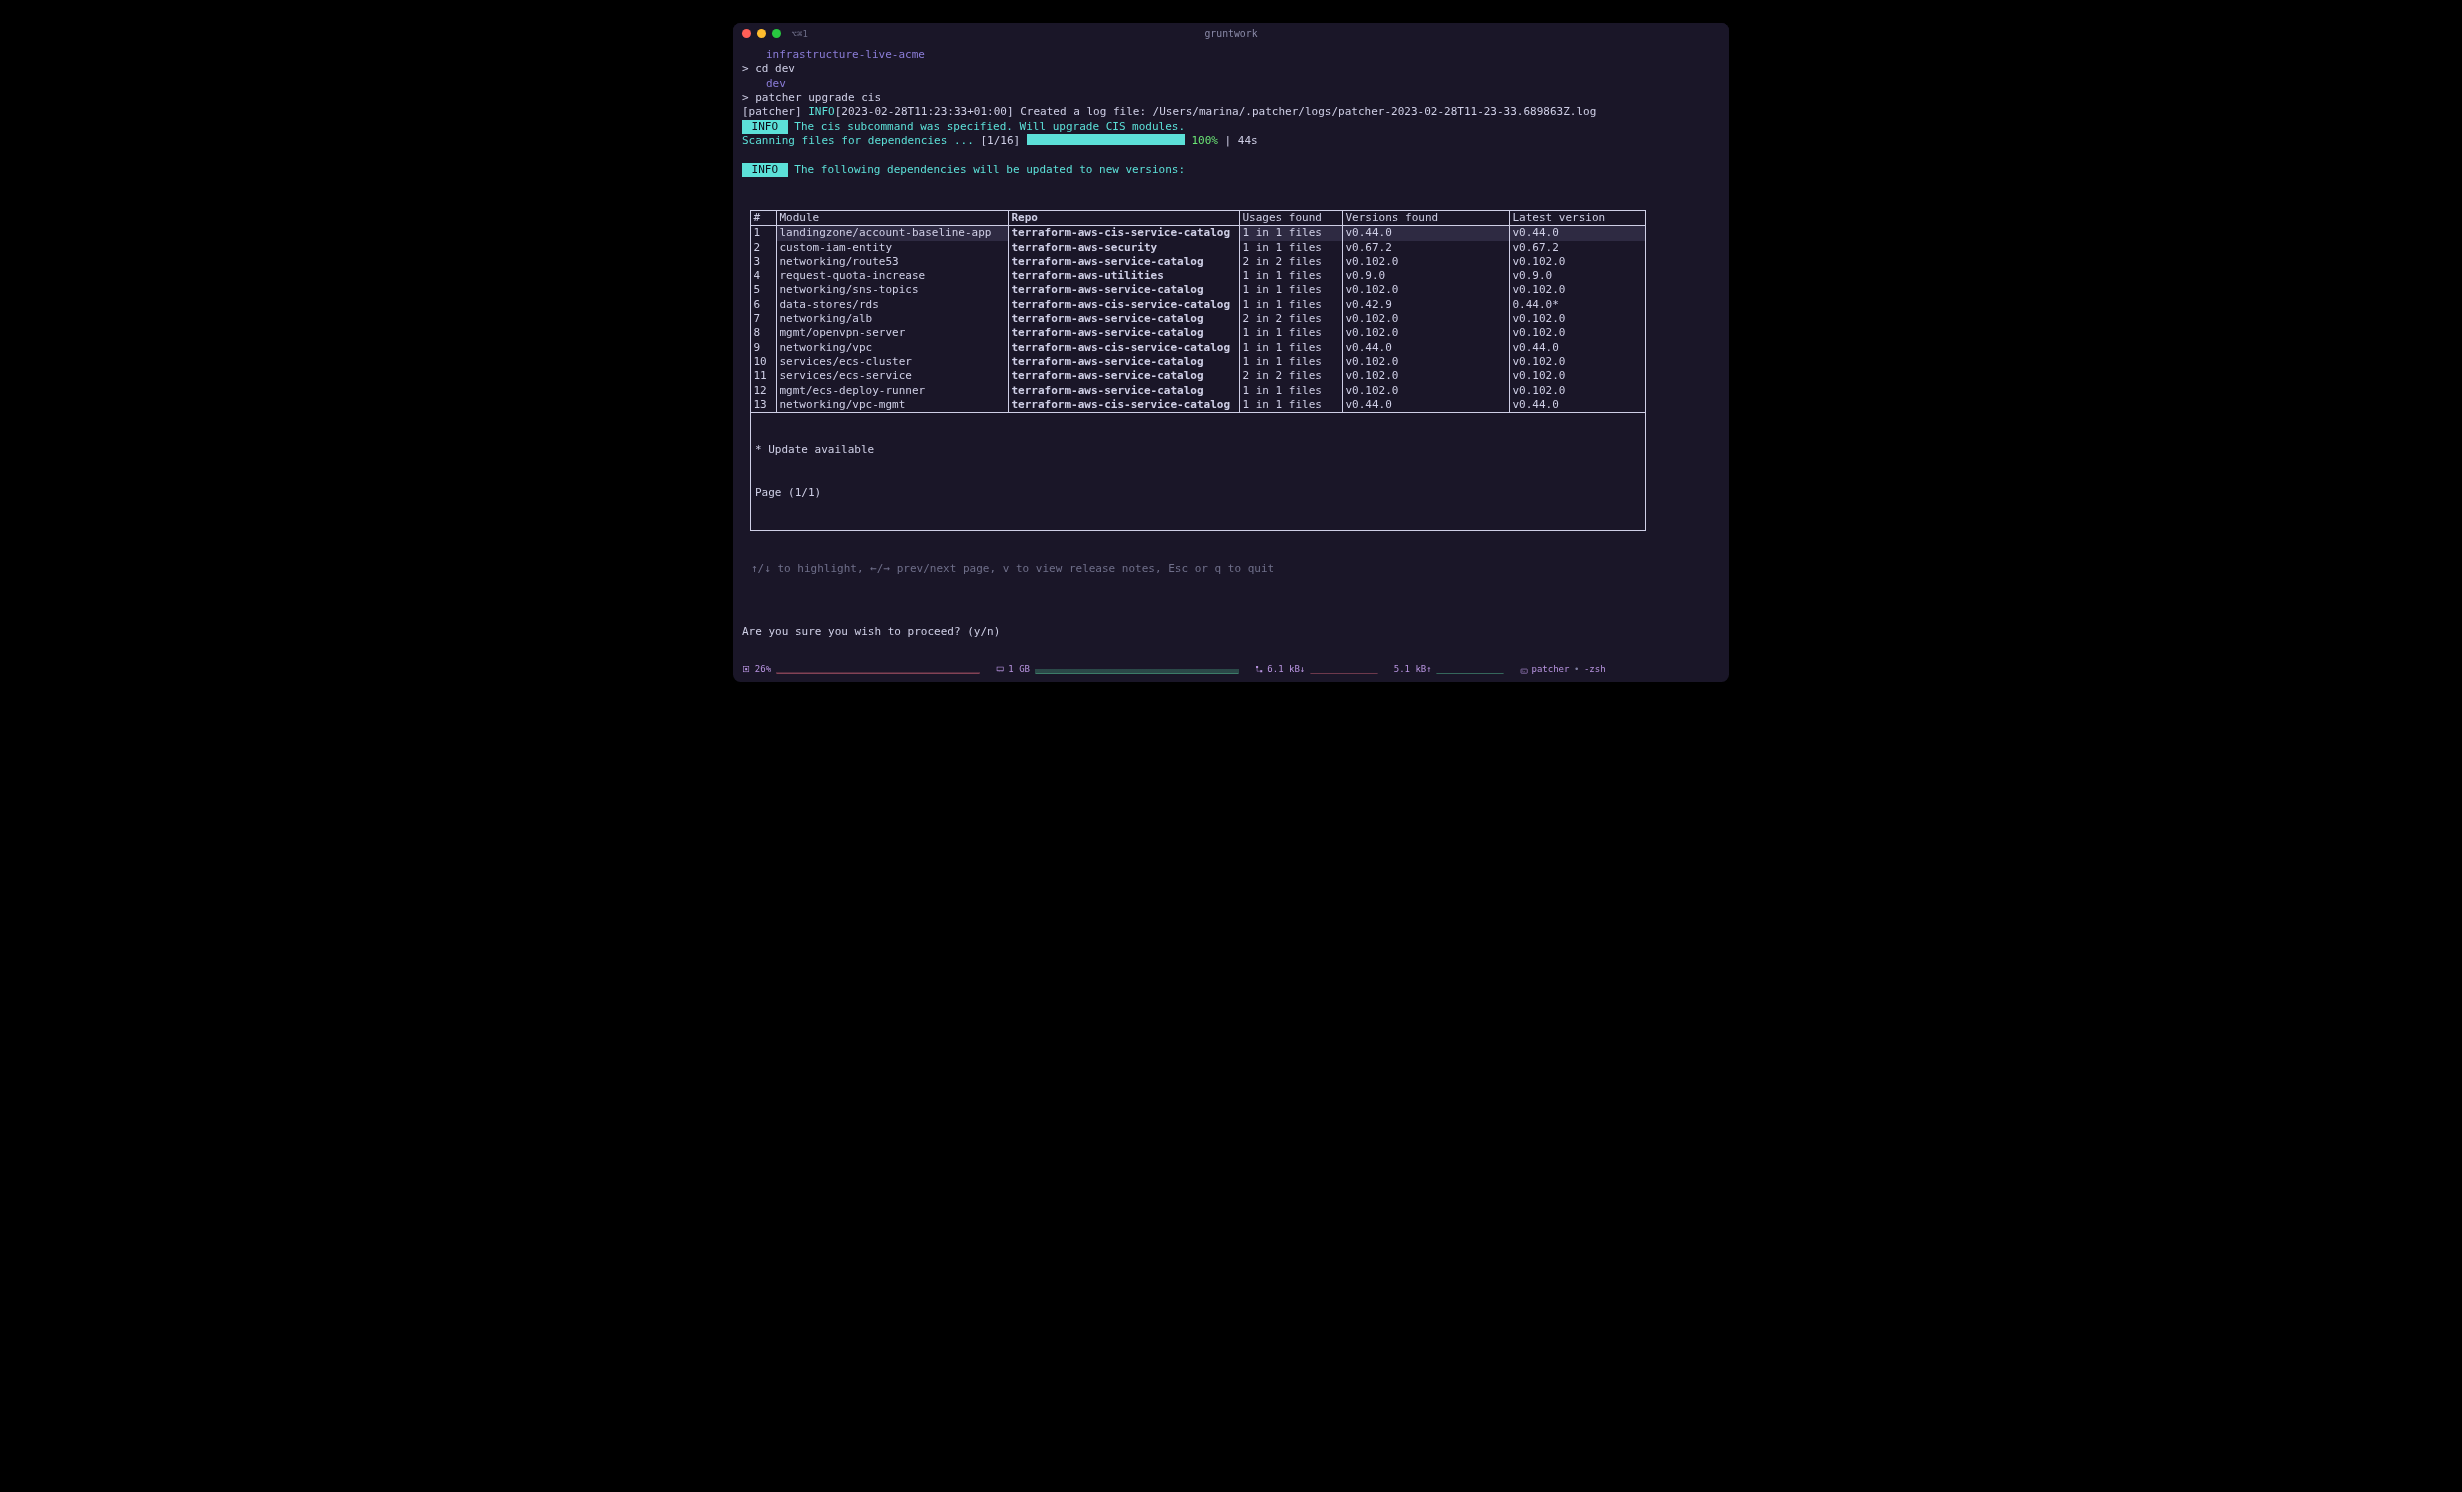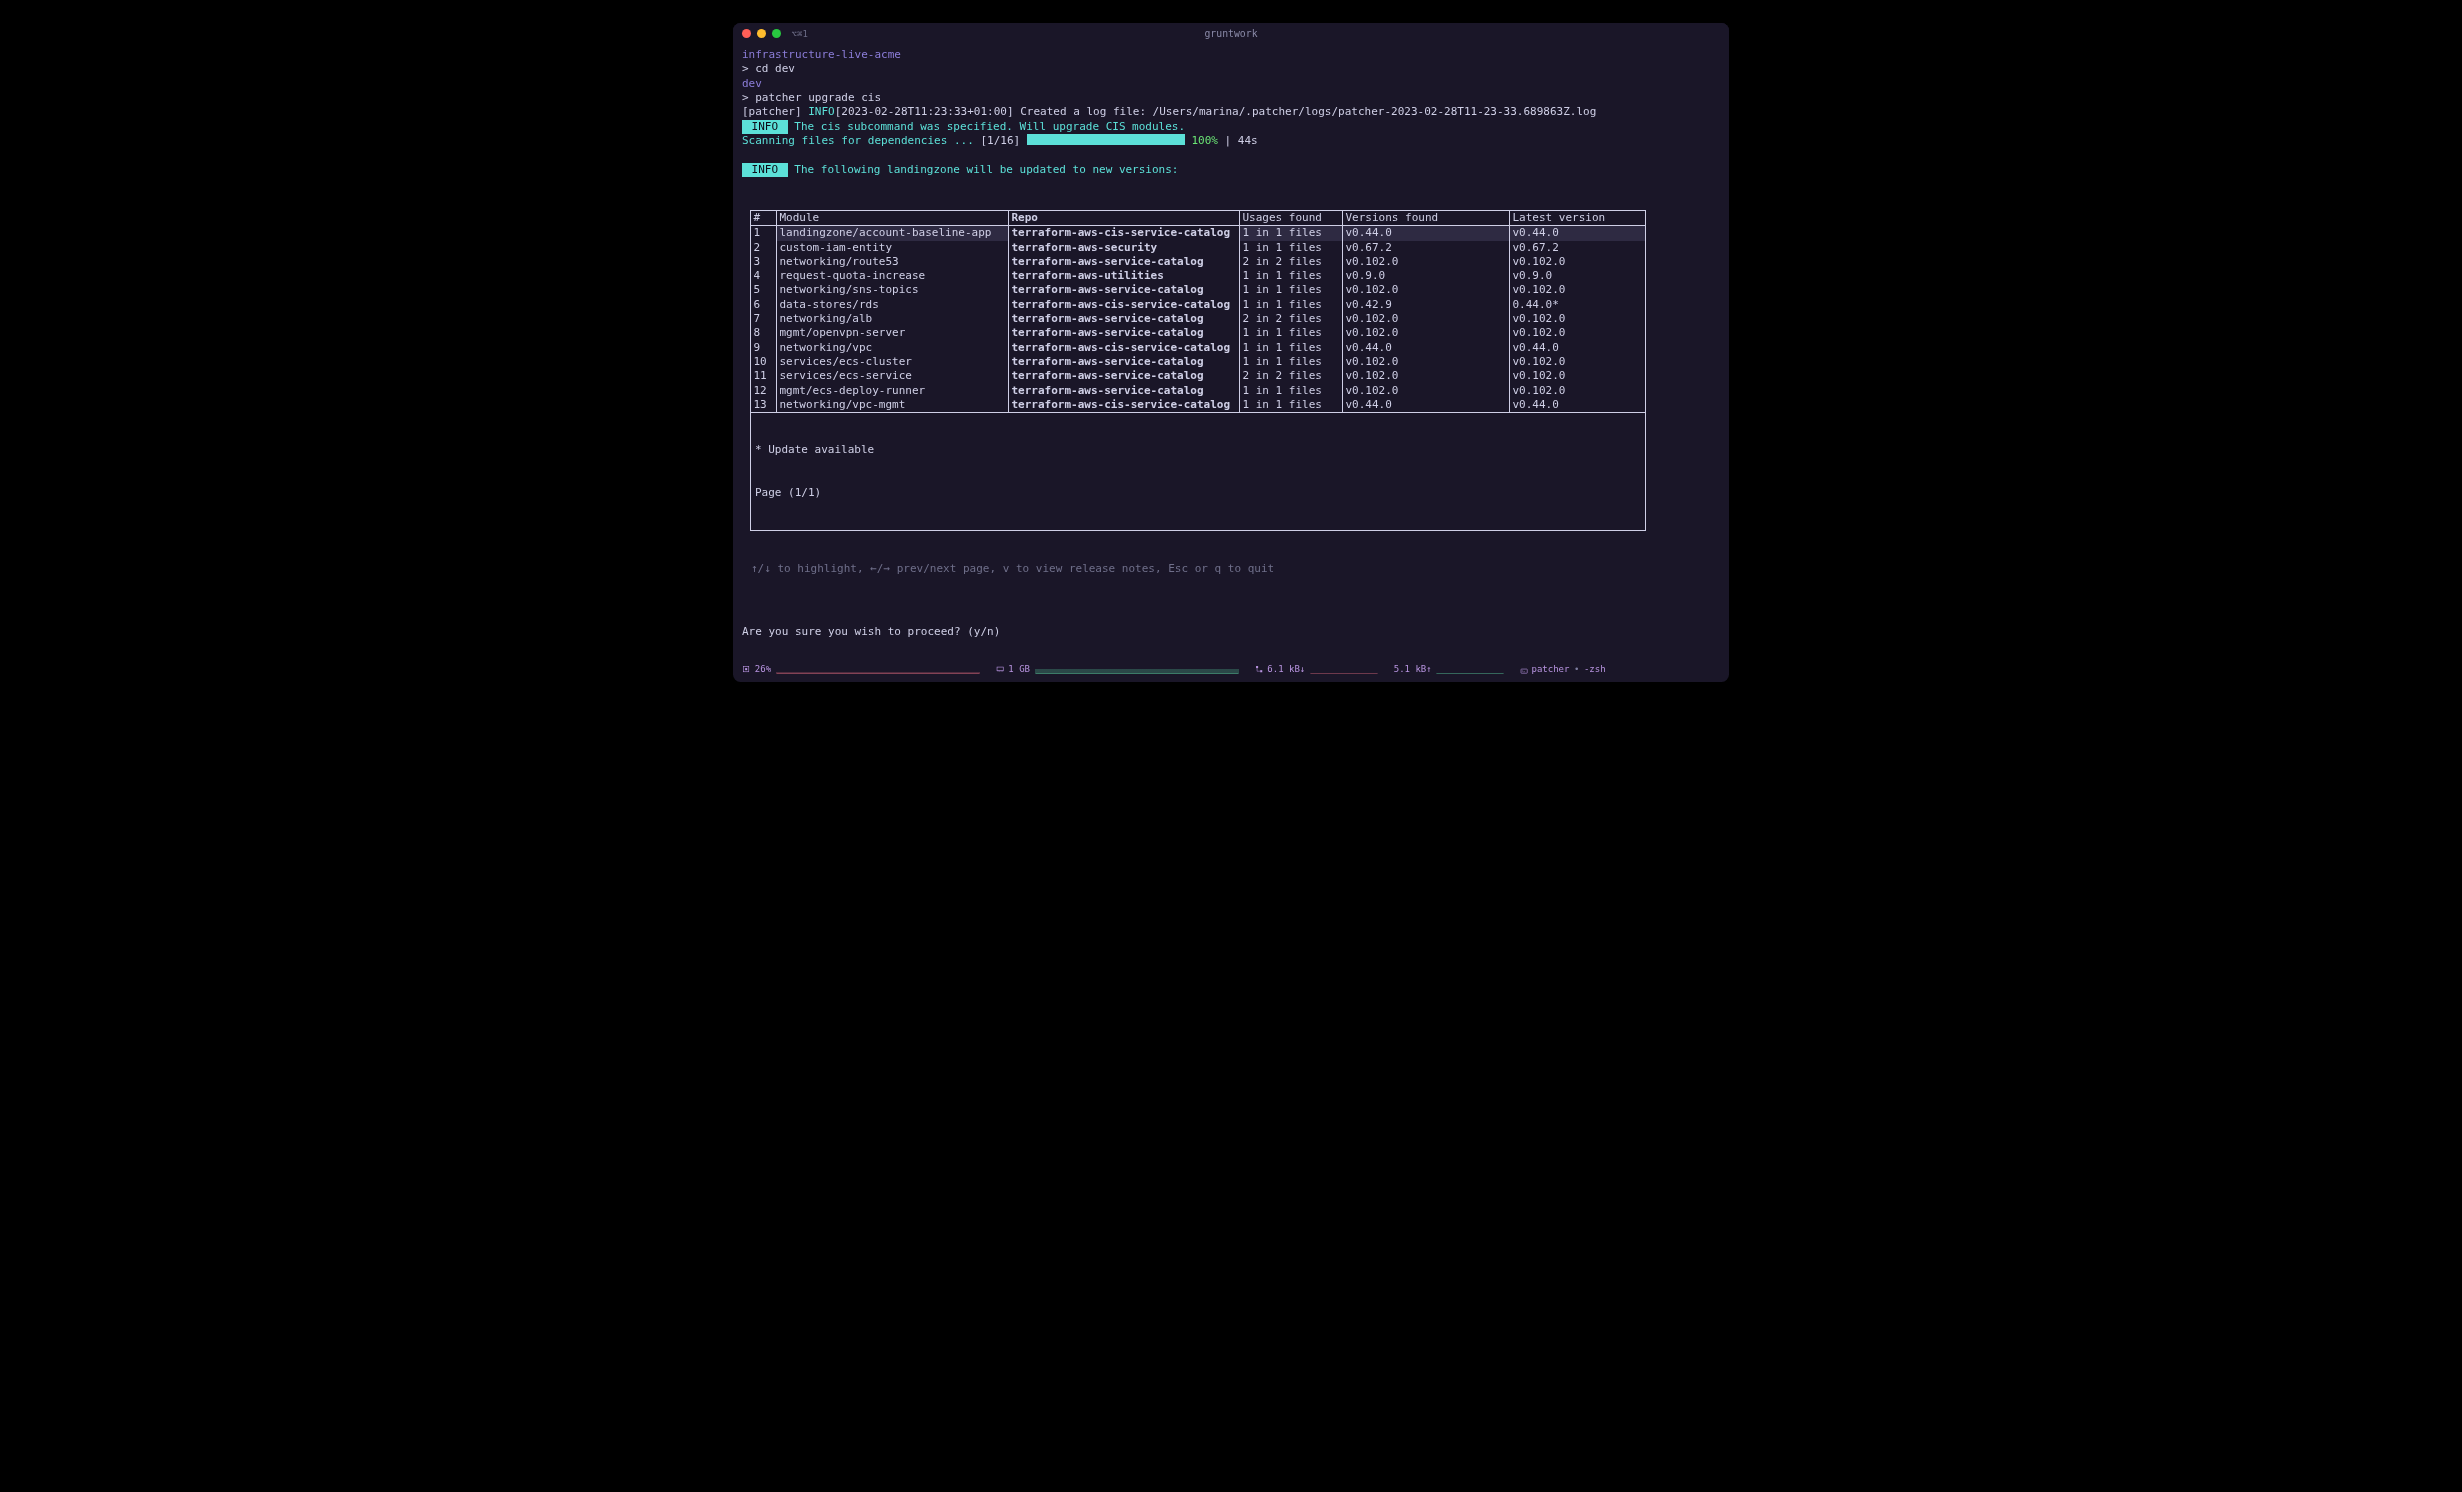--- a/index.html
+++ b/index.html
@@ -48,21 +48,21 @@
     font-weight: 500;
     font-size: 9.8px;
   }
   .term {
     padding: 3px 9px 6px 9px;
     white-space: pre;
     font-size: 11px;
     line-height: 14.3px;
     min-height: 543px;
   }
-  .purple { color: #8b7dd8; }
+  .purple { color: #8b7dd8; margin-left: 24px; }
   .cyan   { color: #5ce0d8; }
   .green  { color: #6be675; }
   .fg     { color: #cfcfe6; }
   .info-badge {
     background: #5ce0d8;
     color: #0d0b17;
     padding: 0 3px;
     display: inline-block;
   }
   .progress-bar {
@@ -140,21 +140,21 @@
   </div>
 
   <div class="term"><span class="purple">infrastructure-live-acme</span>
 <span class="fg">&gt; </span><span class="fg">cd dev</span>
 <span class="purple">dev</span>
 <span class="fg">&gt; </span><span class="fg">patcher upgrade cis</span>
 <span class="fg">[patcher] </span><span class="cyan">INFO</span><span class="fg">[2023-02-28T11:23:33+01:00]</span><span class="fg"> Created a log file: /Users/marina/.patcher/logs/patcher-2023-02-28T11-23-33.689863Z.log</span>
 <span class="info-badge"> INFO </span><span class="cyan"> The cis subcommand was specified. Will upgrade CIS modules.</span>
 <span class="cyan">Scanning files for dependencies ... </span><span class="fg">[1/16] </span><span class="progress-bar" style="width:158px"></span> <span class="green">100%</span><span class="fg"> | 44s</span>
 
-<span class="info-badge"> INFO </span><span class="cyan"> The following landingzone will be updated to new versions:</span>
+<span class="info-badge"> INFO </span><span class="cyan"> The following dependencies will be updated to new versions:</span>
 
 <div class="table-wrap">
 <table>
 <thead>
 <tr>
   <th class="col-idx">#</th>
   <th class="col-mod">Module</th>
   <th class="col-repo">Repo</th>
   <th class="col-usage">Usages found</th>
   <th class="col-ver">Versions found</th>

